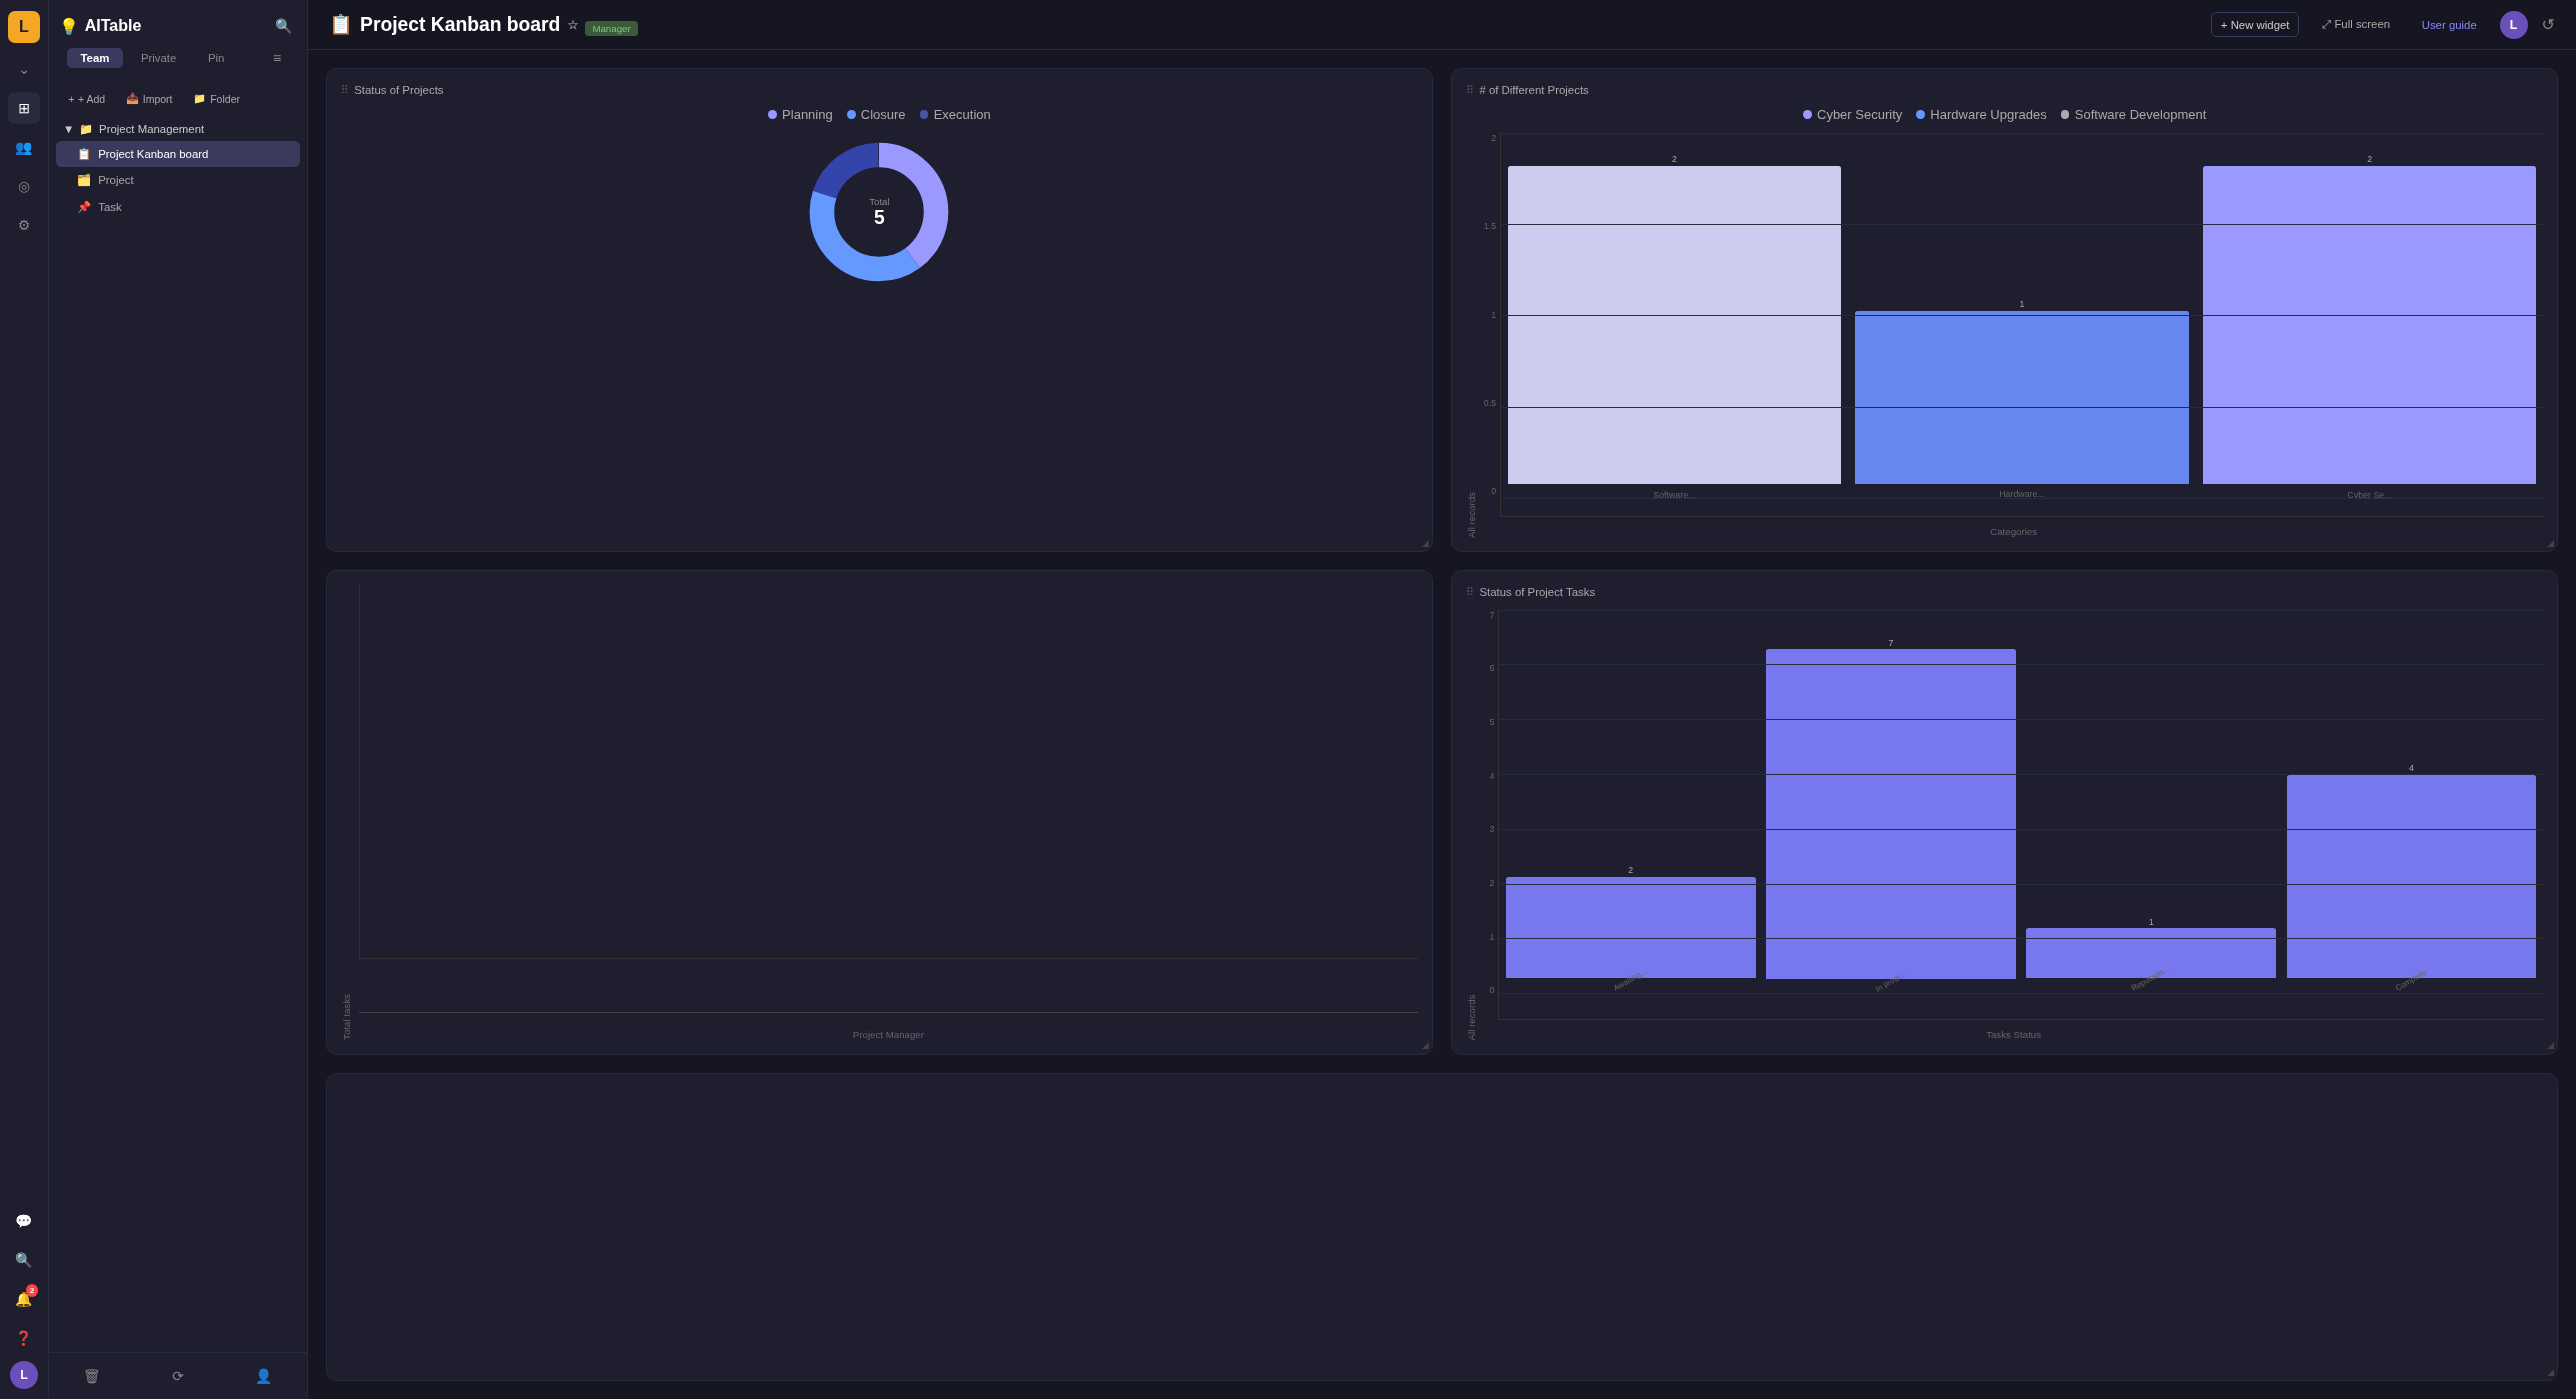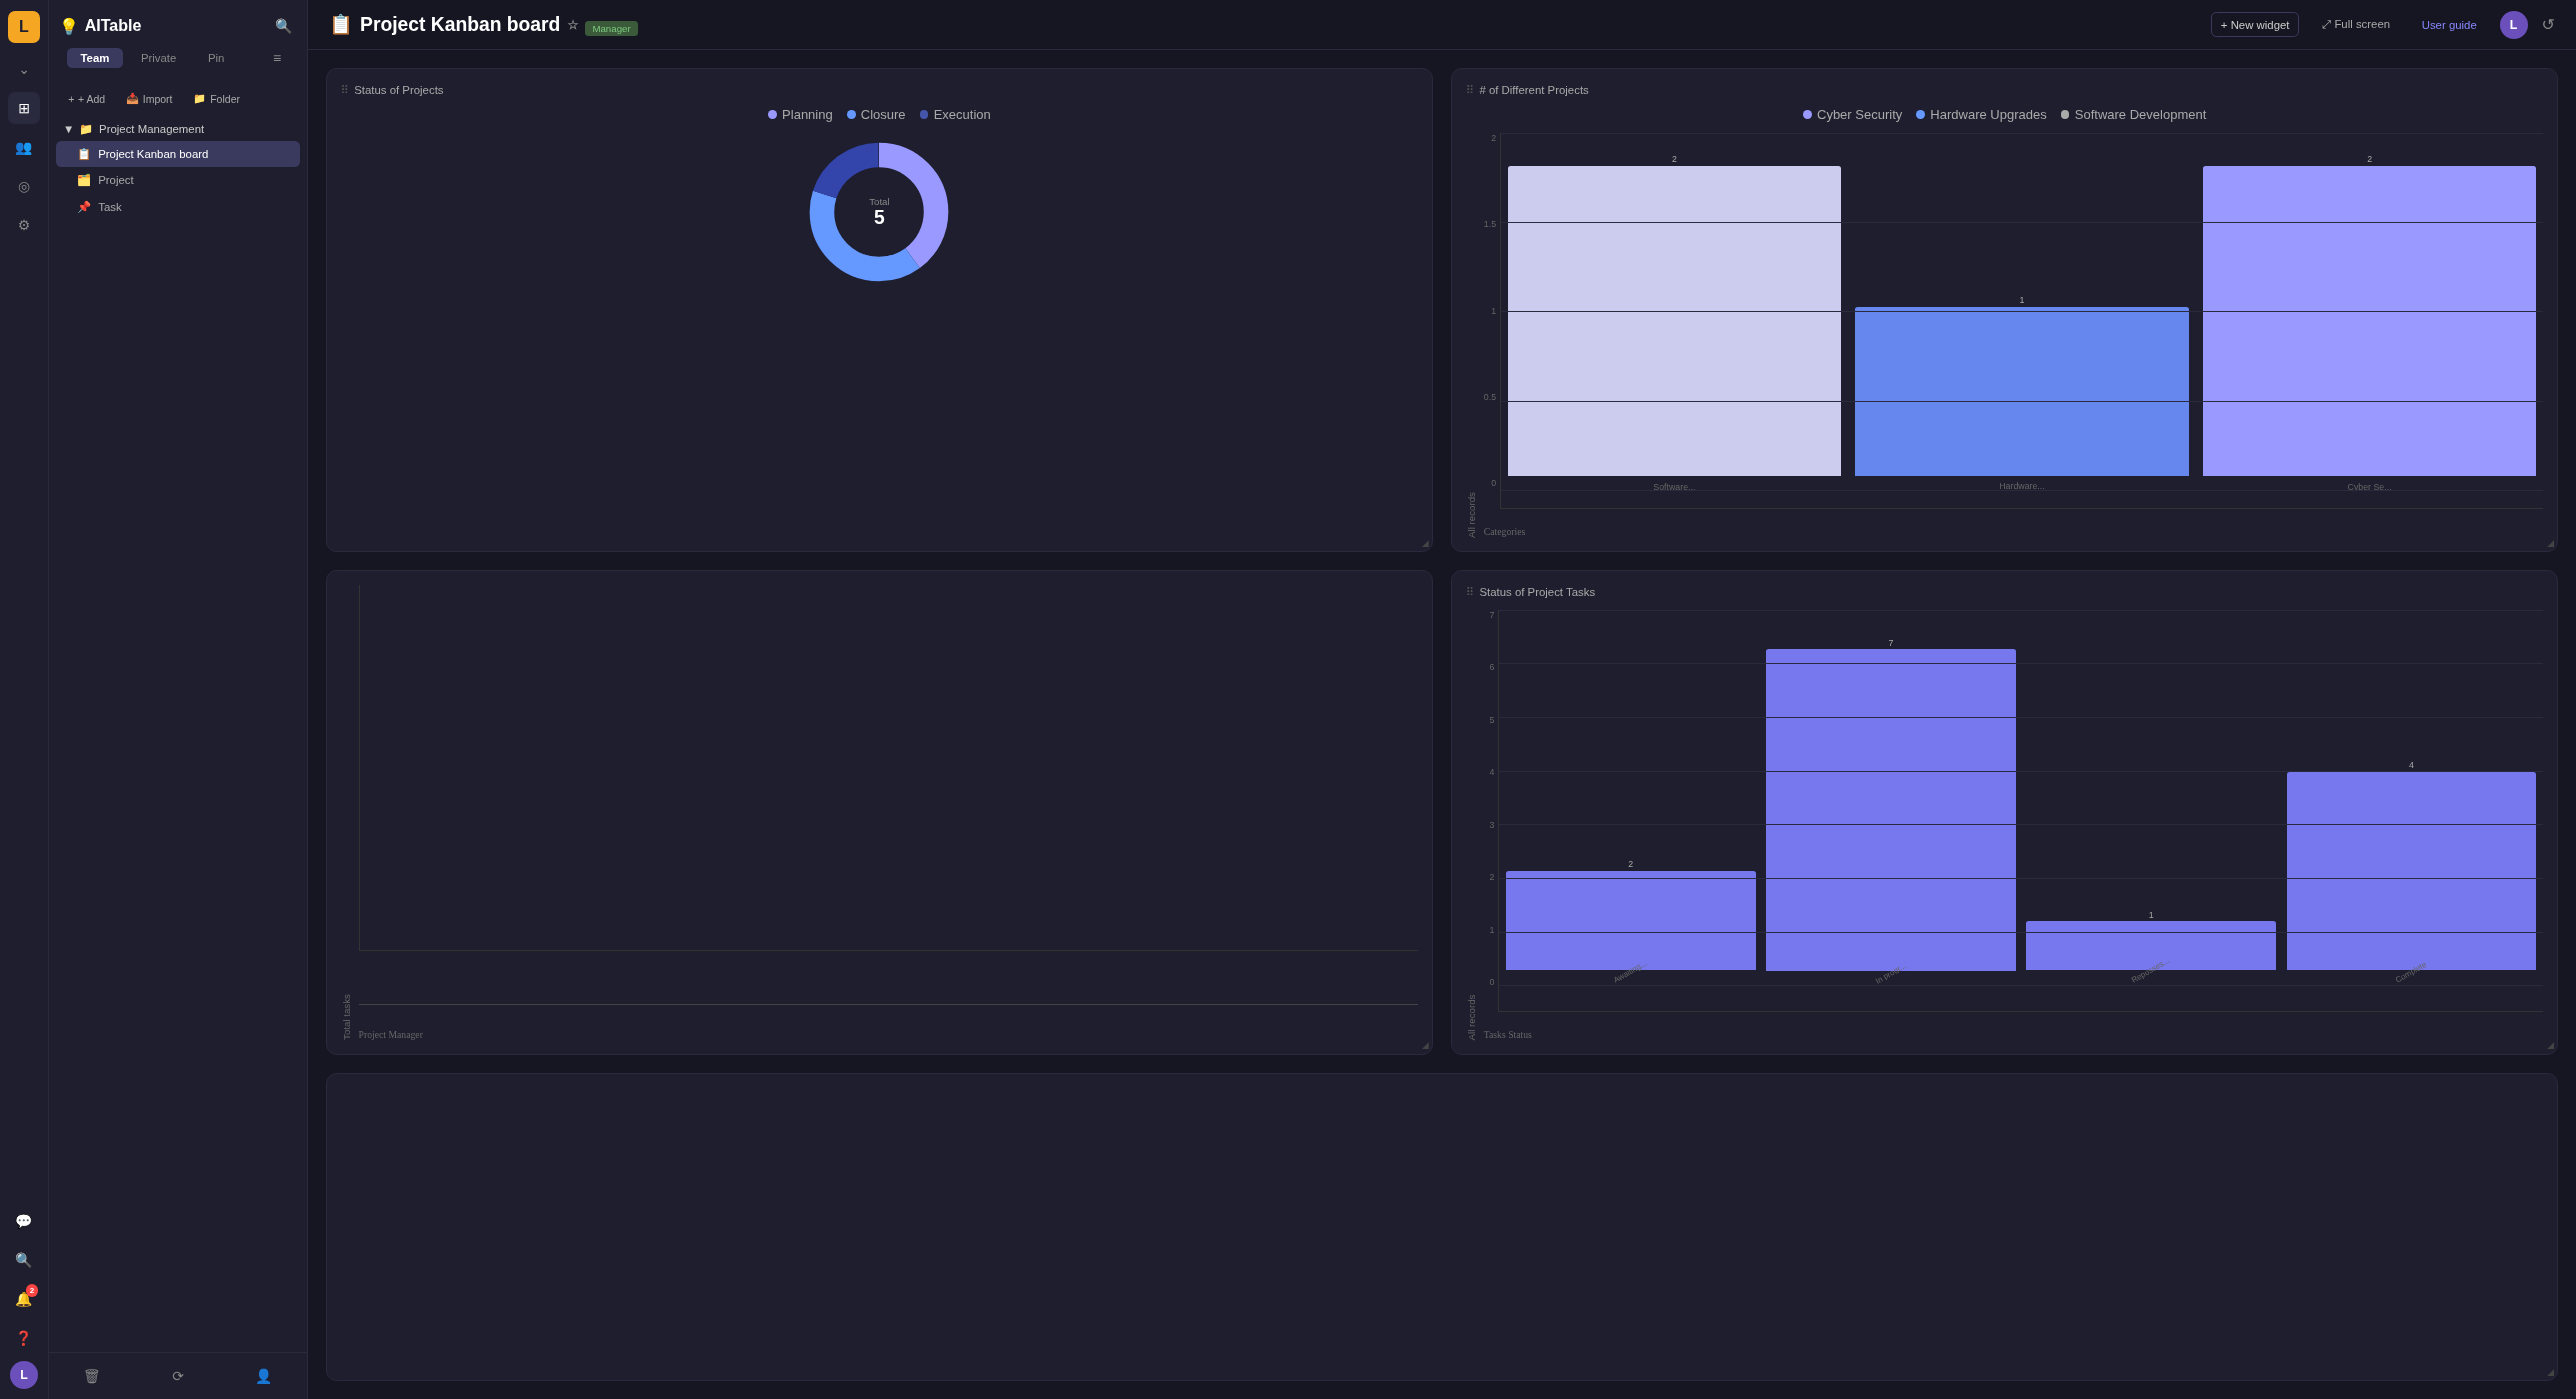--- a/index.html
+++ b/index.html
@@ -343,25 +343,24 @@
     .bar-label {
       font-size: 8.8px; color: #666;
       text-align: center;
       margin-top: 3.5px;
       white-space: nowrap;
       overflow: hidden;
       text-overflow: ellipsis;
       max-width: 61px;
     }
     .x-axis-title {
-      text-align: left;
+      text-align: center;
       font-size: 9.7px;
       color: #666;
-      margin-top: 17px;
-      font-family: Liberation Serif, serif;
+      margin-top: 9px;
     }
 
     .widget-project-list {
       grid-column: 1 / -1;
     }
 
     
     .resize-handle {
       position: absolute;
       bottom: 3.5px; right: 3.5px;

